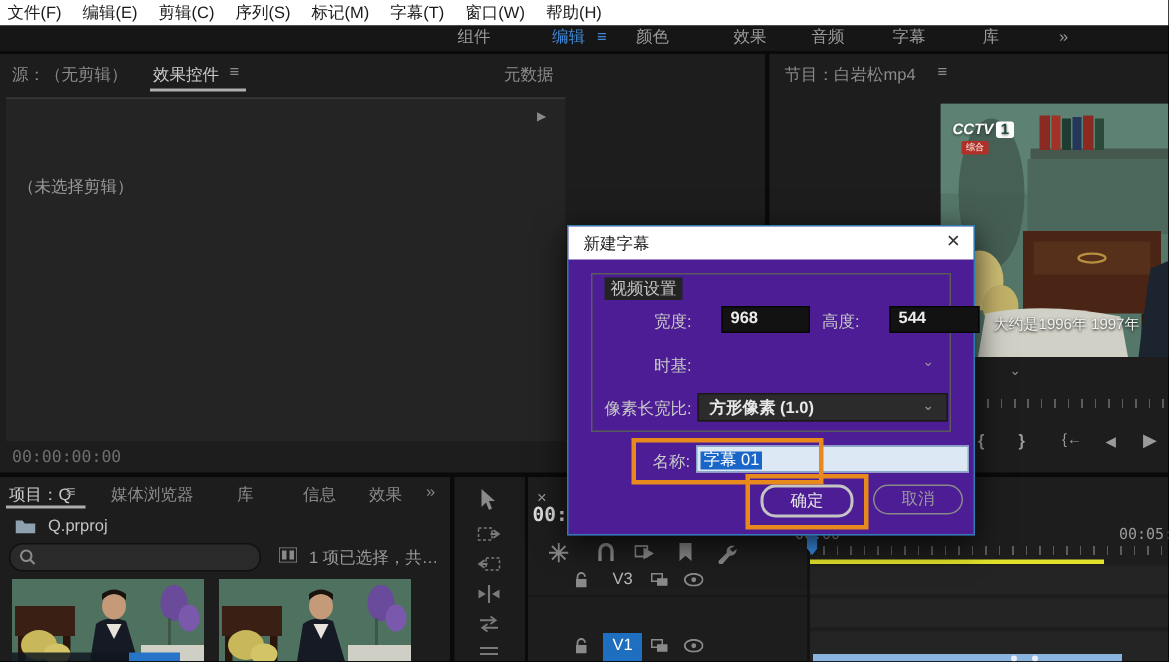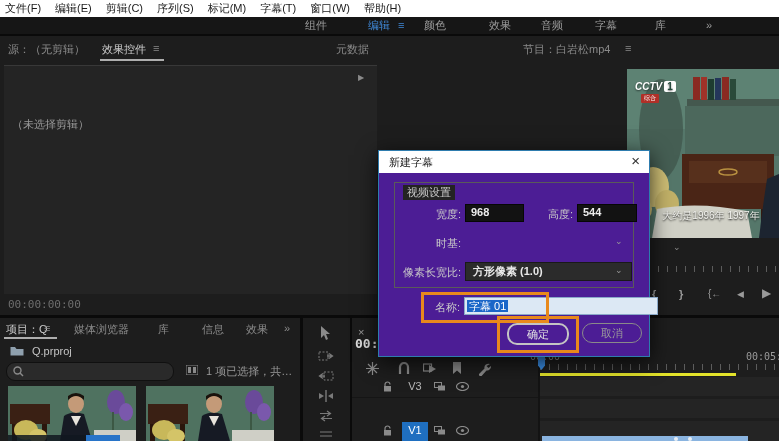--- a/index.html
+++ b/index.html
@@ -26,26 +26,26 @@
   #dialog{position:absolute;left:378px;top:150px;width:270px;height:205px;
           border:1px solid #2e7cae;background:#4c1d95;box-shadow:0 5px 20px rgba(0,0,0,.75);z-index:50;}
   #dlg-title{position:absolute;left:0;top:0;right:0;height:22px;background:#ffffff;}
   #dlg-title .t{position:absolute;left:10px;top:4px;color:#1a1a1a;}
   #dlg-close{position:absolute;right:9px;top:1px;color:#333;font-size:15px;cursor:default;}
   #dlg-body{position:absolute;left:0;top:22px;right:0;bottom:0;}
   .fset{position:absolute;left:15px;top:9px;width:238px;height:104px;border:1px solid #5a5a5a;}
   .fset-legend{position:absolute;left:8px;top:2px;background:#232323;padding:0 4px;color:#c8c8c8;}
   .dlbl{position:absolute;color:#c8c8c8;text-align:right;}
   .dinp{position:absolute;height:15px;background:#121212;border:1px solid #060606;
-        color:#ececec;font-weight:bold;padding:1px 0 0 5px;}
+        color:#ececec;font-weight:bold;padding:1px 0 0 5px;margin-left:16px;}
   .ddrop{position:absolute;height:16px;background:#2b2b2b;border:1px solid #191919;
          color:#e8e8e8;font-weight:bold;padding:1px 0 0 7px;}
   .dchev{position:absolute;color:#999;font-size:9px;}
   #name-input{position:absolute;left:85px;top:124px;width:174px;height:15px;background:#dce8f4;
-              border:1px solid #8aa8c8;padding:1px 16px 0 2px;color:#10233a;}
+              border:1px solid #8aa8c8;padding:1px 4px 0 2px;color:#10233a;}
   #name-sel{background:#1a66c8;color:#fff;padding:0 2px;}
   .dbtn{position:absolute;width:58px;height:18px;border-radius:10px;background:transparent;
         text-align:center;line-height:18px;cursor:default;}
   #btn-ok{left:128px;top:150px;border:2px solid #c4c4c4;color:#e4e4e4;}
   #btn-cancel{left:203px;top:150px;border:1px solid #8a8a8a;color:#9a9a9a;}
   .annot{position:absolute;border:3px solid #e8891c;z-index:60;}
   
   #video{position:absolute;left:114px;top:33px;width:152px;height:169px;background:#3a4a42;overflow:hidden;}
   #cctv{position:absolute;left:8px;top:12px;color:#fff;font-weight:bold;font-style:italic;
         font-size:10px;text-shadow:0 1px 2px rgba(0,0,0,.6);}
@@ -94,21 +94,21 @@
     <span class="ws-tab active" style="left:368px">编辑</span>
     <span class="ws-tab active" style="left:398px">≡</span>
     <span class="ws-tab" style="left:424px">颜色</span>
     <span class="ws-tab" style="left:489px">效果</span>
     <span class="ws-tab" style="left:541px">音频</span>
     <span class="ws-tab" style="left:595px">字幕</span>
     <span class="ws-tab" style="left:655px">库</span>
     <span class="ws-tab" style="left:706px">»</span>
   </div>
 
-  <div class="panel" style="left:0;top:36px;width:510px;height:279px;padding-left:37px;">
+  <div class="panel" style="left:0;top:36px;width:510px;height:279px;">
     <span class="ptab" style="left:8px;top:6px">源：（无剪辑）</span>
     <span class="ptab active" style="left:102px;top:6px">效果控件</span>
     <span class="ptab hamb" style="left:153px;top:6px">≡</span>
     <div class="underline" style="left:100px;top:23px;width:64px"></div>
     <span class="ptab" style="left:336px;top:6px">元数据</span>
 
     <div class="abs" style="left:4px;top:29px;width:373px;height:228px;background:#242424;border-top:1px solid #383838;">
       <span class="abs" style="left:8px;top:7px;color:#9a9a9a;margin-top:44px;">（未选择剪辑）</span>
       <span class="abs" style="left:354px;top:7px;color:#8a8a8a;font-size:8px;">▶</span>
     </div>

